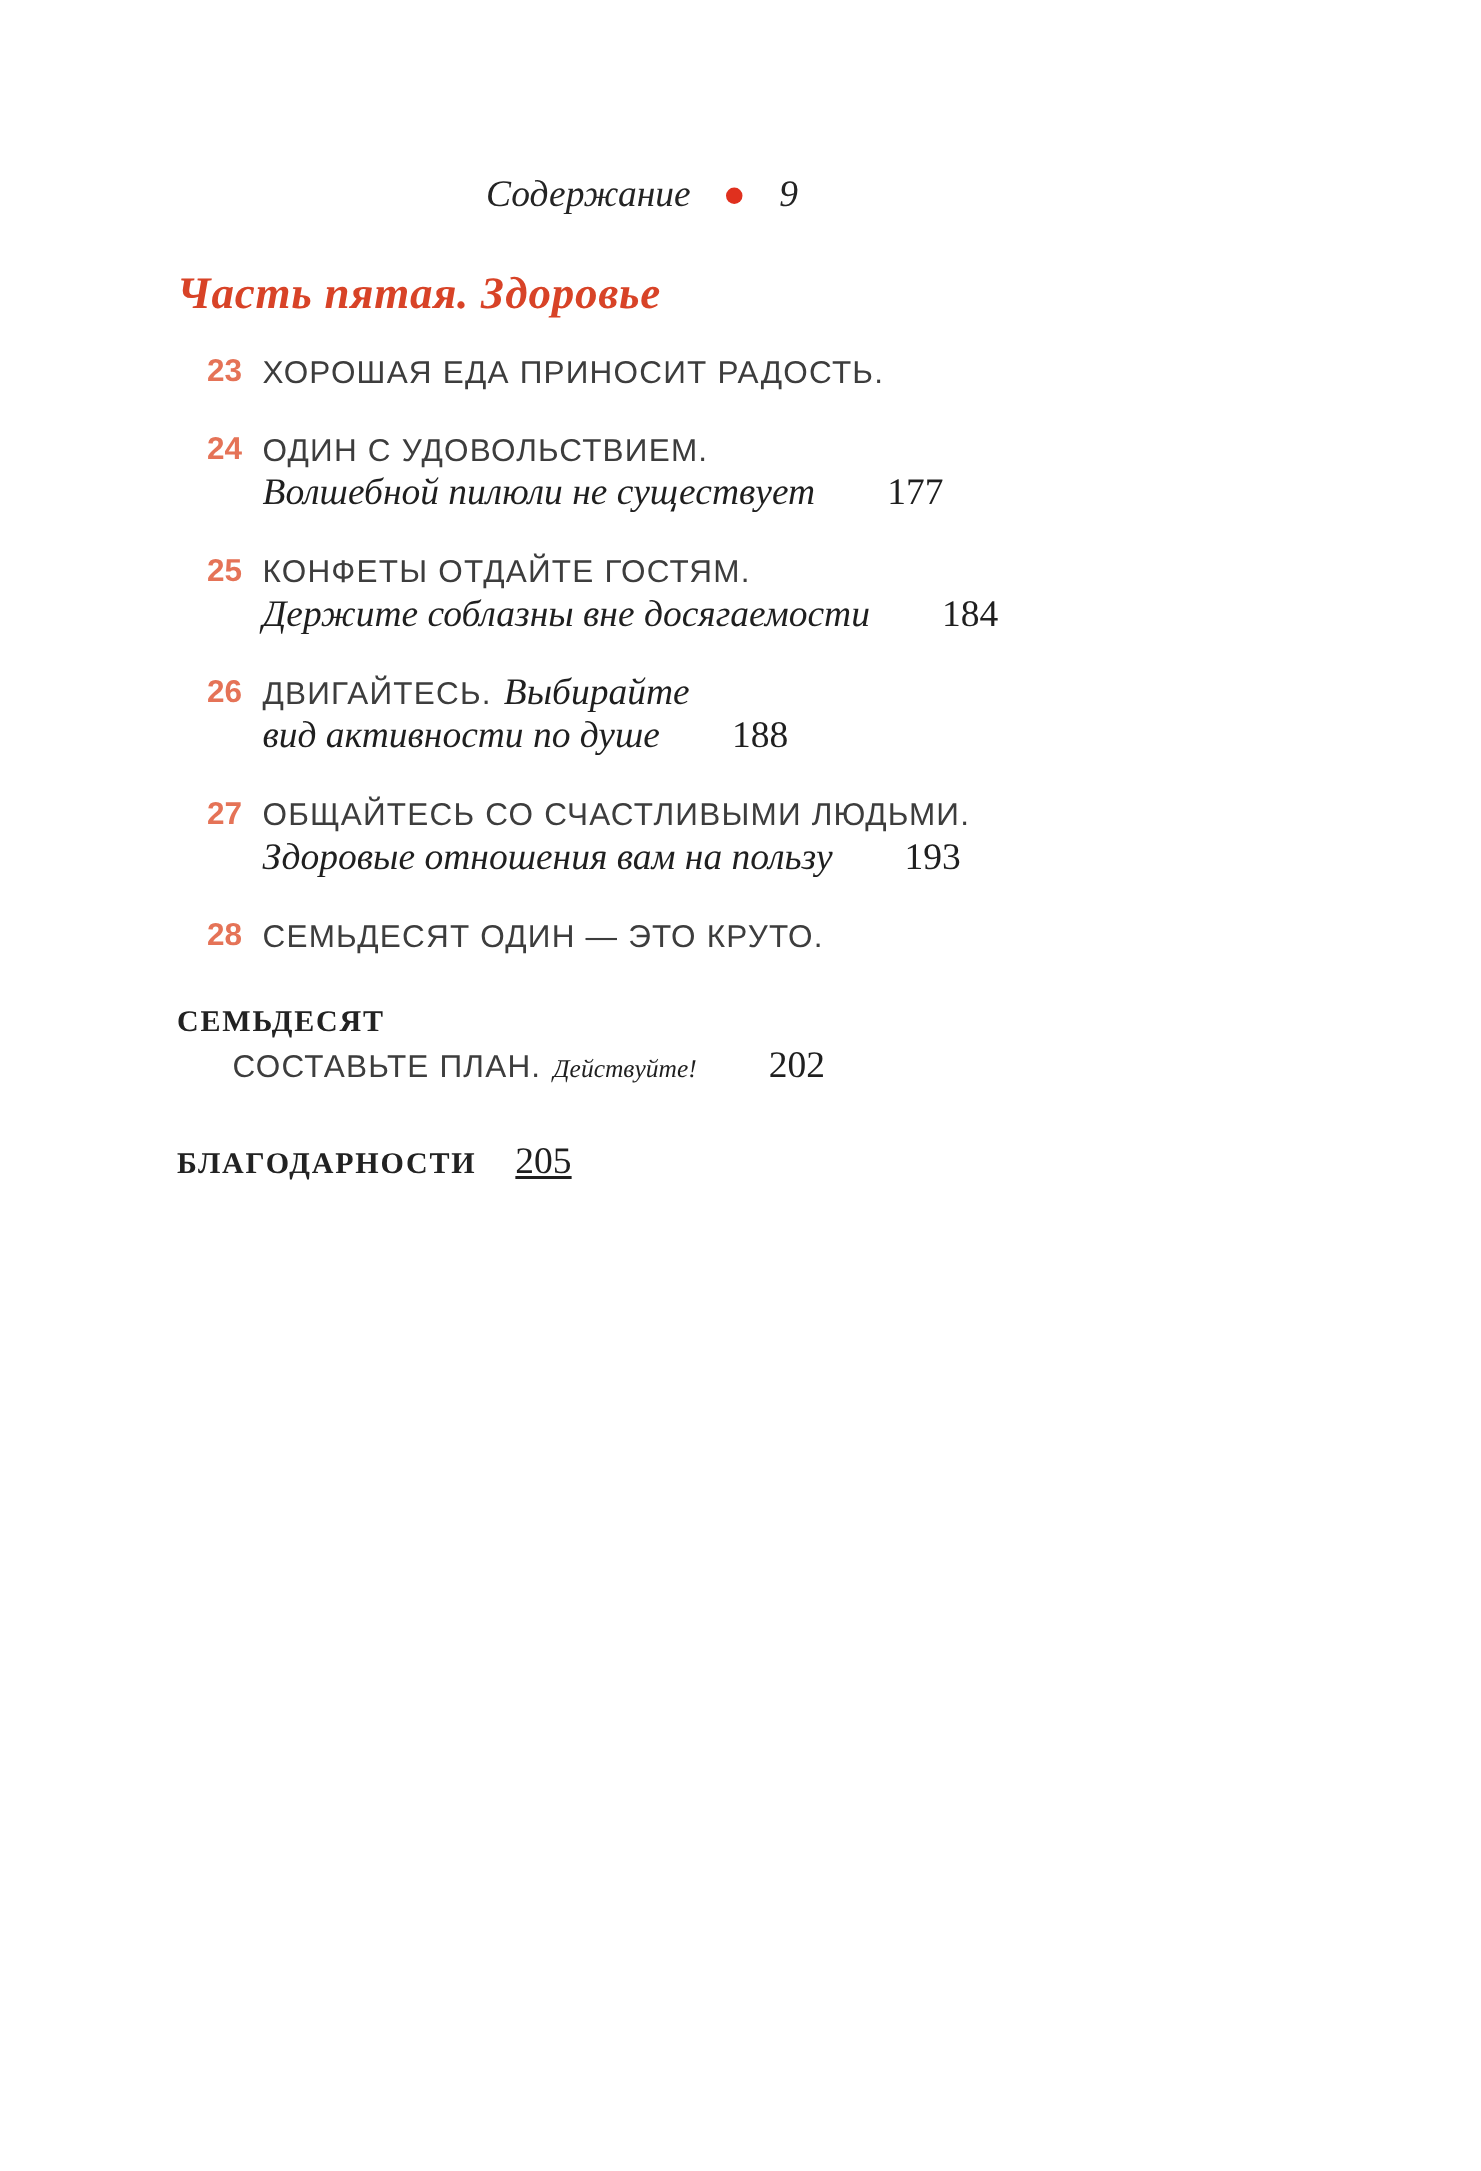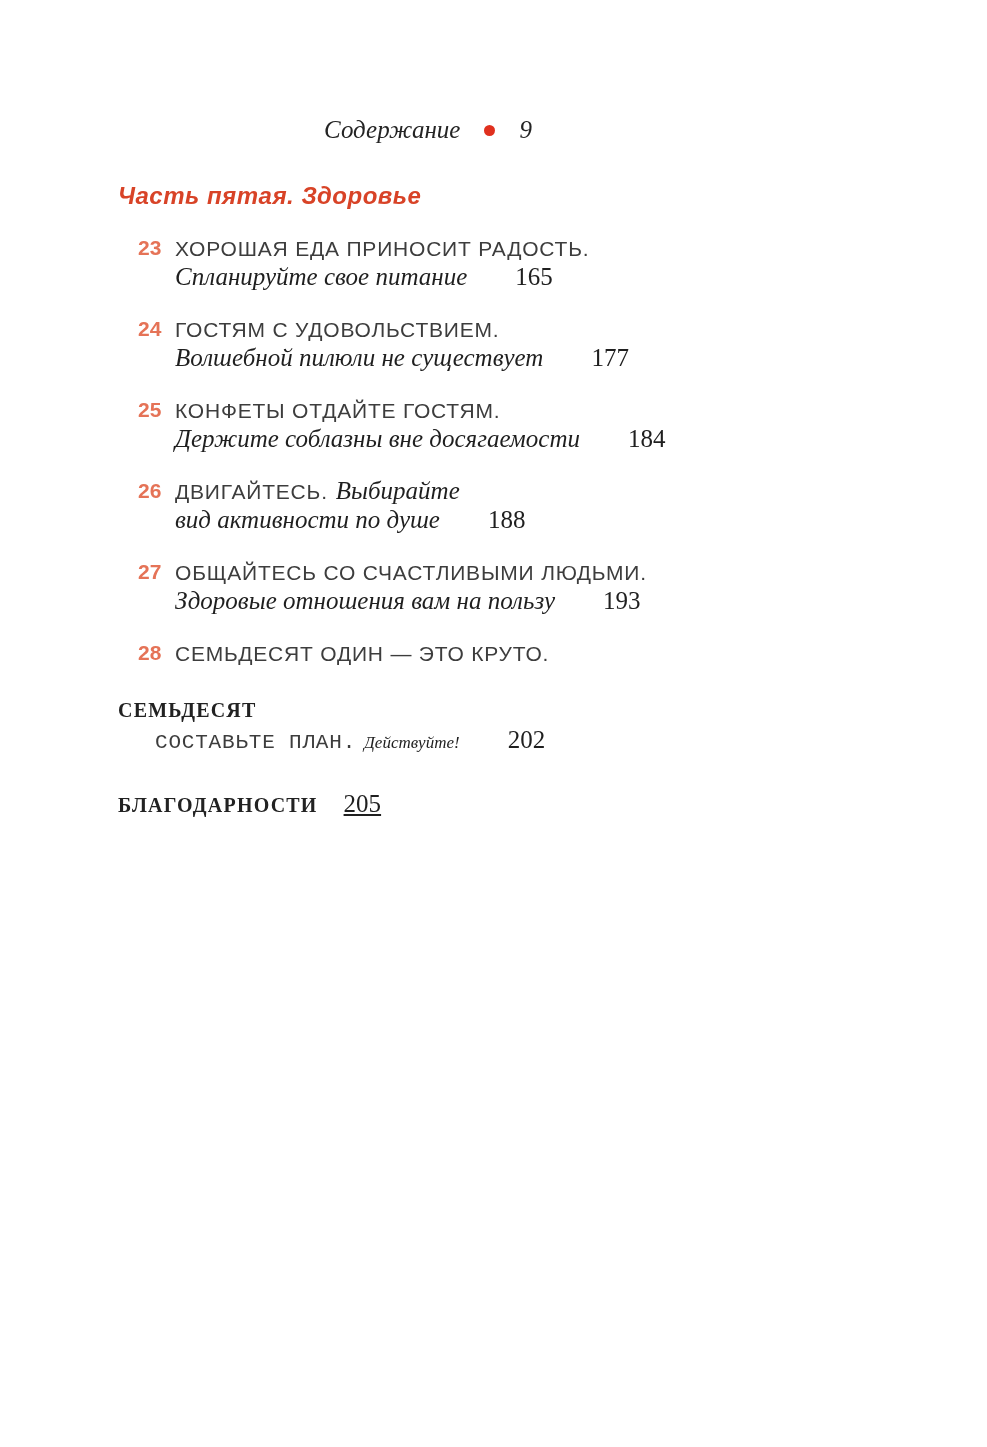--- a/index.html
+++ b/index.html
@@ -38,24 +38,24 @@
     display: inline-block;
     width: 11px;
     height: 11px;
     border-radius: 50%;
     background: var(--bullet-red, #e0301e);
   }
 
   
   .part-heading {
     margin: 34px 0 0 118px;
-    font-family: Liberation Sans, sans-serif;
+    font-family: Liberation Serif, serif;
     font-style: italic;
     font-weight: bold;
-    font-size: 24px;
+    font-size: 30px;
     line-height: 36px;
     letter-spacing: 0.5px;
     color: var(--accent-red, #d84327);
   }
 
   
   .toc {
     margin: 20px 0 0 118px;
   }
   .entry {
@@ -114,21 +114,21 @@
     letter-spacing: 1.2px;
     line-height: 26px;
     color: #222222;
   }
   .bm-line2 {
     margin-left: 37px;
     line-height: 29px;
     margin-top: 2px;
   }
   .bm-caps {
-    font-family: Liberation Mono, monospace;
+    font-family: Liberation Sans, sans-serif;
     font-size: 21px;
     letter-spacing: 0.8px;
     color: var(--title-gray, #3d3d3d);
   }
   .bm-italic {
     font-family: "Liberation Serif", serif;
     font-style: italic;
     font-size: 17px;
     margin-left: 8px;
     color: var(--body-black, #1f1f1f);
@@ -155,29 +155,26 @@
 
   <div class="part-heading">Часть пятая. Здоровье</div>
 
   <div class="toc">
 
     <div class="entry">
       <div class="entry-line1">
         <span class="entry-num">23</span>
         <span class="entry-title"><span>ХОРОШАЯ ЕДА ПРИНОСИТ РАДОСТЬ.</span><span class="title-italic"></span></span>
       </div>
-      <div class="entry-line2">
-        <span>Спланируйте свое питание</span><span class="pageno">165</span>
-      </div>
     </div>
 
     <div class="entry">
       <div class="entry-line1">
         <span class="entry-num">24</span>
-        <span class="entry-title"><span>ГОСТЯМ С УДОВОЛЬСТВИЕМ.</span><span class="title-italic"></span></span>
+        <span class="entry-title"><span>ОДИН С УДОВОЛЬСТВИЕМ.</span><span class="title-italic"></span></span>
       </div>
       <div class="entry-line2">
         <span>Волшебной пилюли не существует</span><span class="pageno">177</span>
       </div>
     </div>
 
     <div class="entry">
       <div class="entry-line1">
         <span class="entry-num">25</span>
         <span class="entry-title"><span>КОНФЕТЫ ОТДАЙТЕ ГОСТЯМ.</span><span class="title-italic"></span></span>

